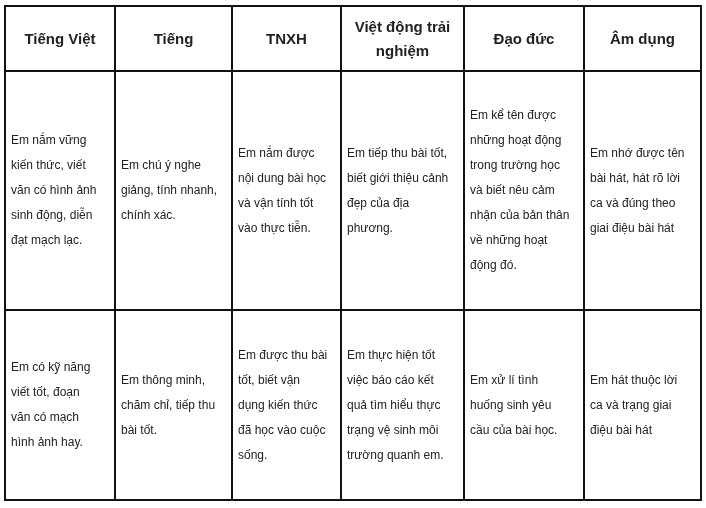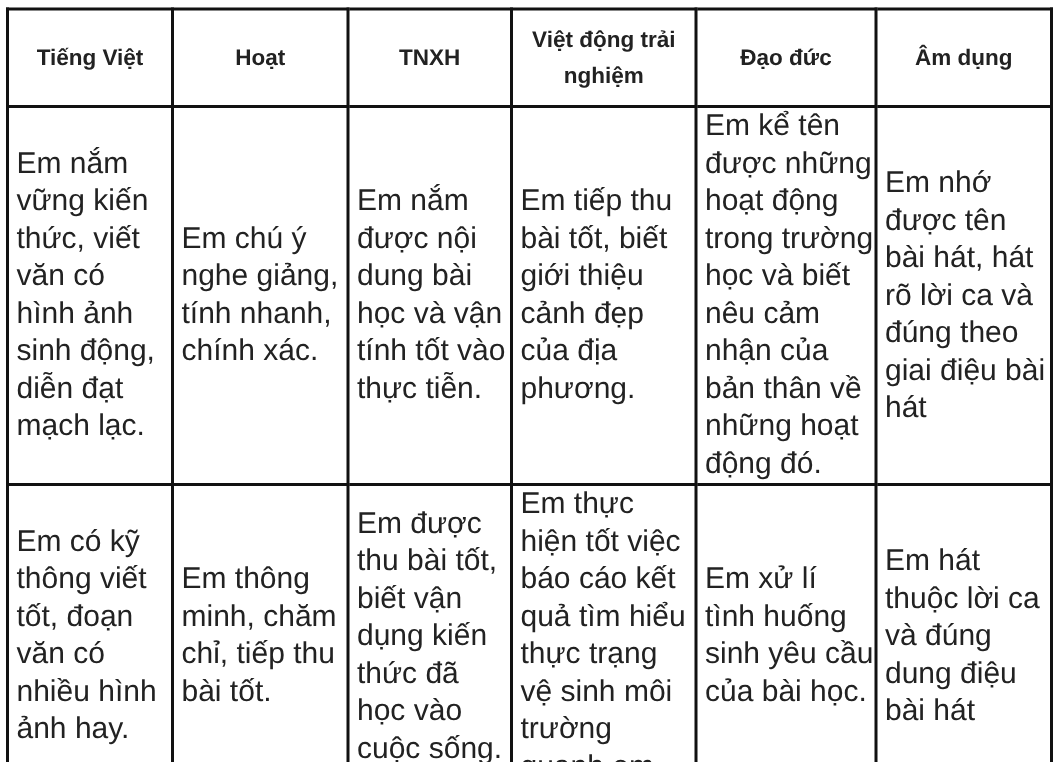--- a/index.html
+++ b/index.html
@@ -18,23 +18,23 @@
     table.grid {
       position: absolute;
       left: 4px;
       top: 5px;
       border-collapse: collapse;
       table-layout: fixed;
       width: 696px;
     }
     table.grid td, table.grid th {
       border: 2px solid #111111;
-      padding: 0 0 0 5px;
+      padding: 0 12px 0 5px;
       vertical-align: middle;
-      font-size: 20px;
+      font-size: 12px;
       line-height: 25px;
       word-wrap: break-word;
     }
     table.grid th {
       font-weight: bold;
       text-align: center;
       height: 63px;
       font-size: 15px;
       line-height: 24px;
       padding: 0 6px;
@@ -51,38 +51,38 @@
     <col style="width:110px">
     <col style="width:117px">
     <col style="width:109px">
     <col style="width:123px">
     <col style="width:120px">
     <col style="width:117px">
   </colgroup>
   <thead>
     <tr>
       <th>Tiếng Việt</th>
-      <th>Hoạt</th>
+      <th>Tiếng</th>
       <th>TNXH</th>
       <th>Việt động trải nghiệm</th>
       <th>Đạo đức</th>
       <th>Âm dụng</th>
     </tr>
   </thead>
   <tbody>
     <tr class="row-1">
       <td>Em nắm vững kiến thức, viết văn có hình ảnh sinh động, diễn đạt mạch lạc.</td>
       <td>Em chú ý nghe giảng, tính nhanh, chính xác.</td>
       <td>Em nắm được nội dung bài học và vận tính tốt vào thực tiễn.</td>
       <td>Em tiếp thu bài tốt, biết giới thiệu cảnh đẹp của địa phương.</td>
       <td>Em kể tên được những hoạt động trong trường học và biết nêu cảm nhận của bản thân về những hoạt động đó.</td>
       <td>Em nhớ được tên bài hát, hát rõ lời ca và đúng theo giai điệu bài hát</td>
     </tr>
     <tr class="row-2">
-      <td>Em có kỹ thông viết tốt, đoạn văn có nhiều hình ảnh hay.</td>
+      <td>Em có kỹ năng viết tốt, đoạn văn có mạch hình ảnh hay.</td>
       <td>Em thông minh, chăm chỉ, tiếp thu bài tốt.</td>
       <td>Em được thu bài tốt, biết vận dụng kiến thức đã học vào cuộc sống.</td>
       <td>Em thực hiện tốt việc báo cáo kết quả tìm hiểu thực trạng vệ sinh môi trường quanh em.</td>
       <td>Em xử lí tình huống sinh yêu cầu của bài học.</td>
-      <td>Em hát thuộc lời ca và đúng dung điệu bài hát</td>
+      <td>Em hát thuộc lời ca và trạng giai điệu bài hát</td>
     </tr>
   </tbody>
 </table>
 
 </body></html>

